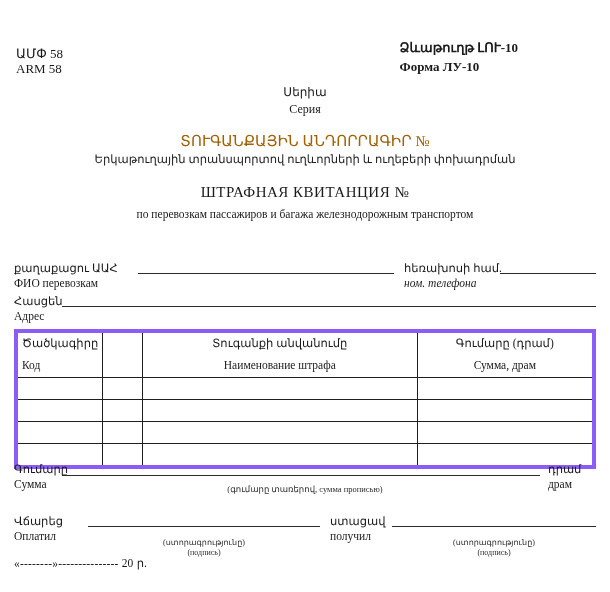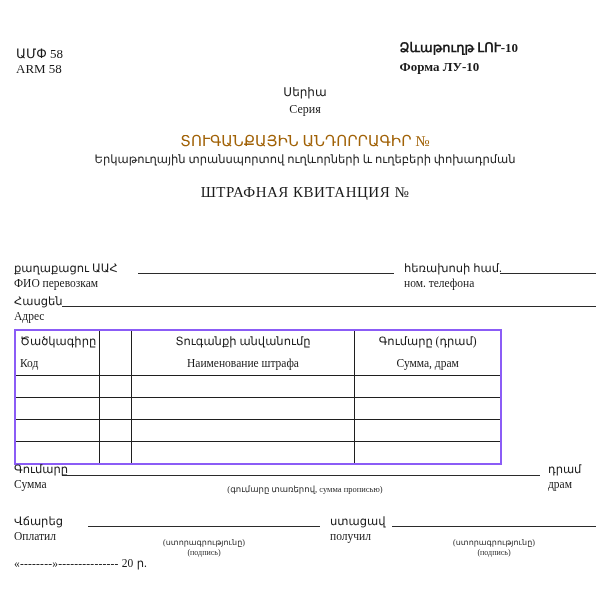--- a/index.html
+++ b/index.html
@@ -91,35 +91,35 @@
   }
   .rule {
     position: absolute;
     border-bottom: 1px solid #2b2b2b;
     height: 0;
   }
 
   #fio-hy  { left: 14px;  top: 261px; }
   #fio-ru  { left: 14px;  top: 276px; }
   #tel-hy  { left: 404px; top: 261px; }
-  #tel-ru  { left: 404px; top: 276px; }
+  #tel-ru  { left: 404px; top: 276px; font-style: italic; }
   #adr-hy  { left: 14px;  top: 294px; }
   #adr-ru  { left: 14px;  top: 309px; }
 
   #rule-fio { left: 138px; top: 273px; width: 256px; }
   #rule-tel { left: 500px; top: 273px; width: 96px; }
   #rule-adr { left: 62px;  top: 306px; width: 534px; }
 
   
   #table {
     left: 14px;
     top: 329px;
-    width: 488px;
+    width: 582px;
     border-collapse: collapse;
-    border: 2px solid #8b5cf6;
+    border: 4px solid #8b5cf6;
   }
   #table td {
     border: 1px solid #1f1f1f;
     padding: 0;
     vertical-align: top;
   }
   .th-cell {
     text-align: center;
     font-size: 11.5px;
     line-height: 15px;
@@ -186,20 +186,21 @@
   </div>
 
   <div class="abs" id="series">
     <div>Սերիա</div>
     <div>Серия</div>
   </div>
 
   <div class="abs" id="title-hy">ՏՈՒԳԱՆՔԱՅԻՆ ԱՆԴՈՐՐԱԳԻՐ №</div>
   <div class="abs" id="subtitle-hy">Երկաթուղային տրանսպորտով ուղևորների և ուղեբերի փոխադրման</div>
   <div class="abs" id="title-ru">ШТРАФНАЯ КВИТАНЦИЯ №</div>
+  <div class="abs" id="subtitle-ru">по перевозкам пассажиров и багажа железнодорожным транспортом</div>
 
   <div class="abs fld-label" id="fio-hy">քաղաքացու ԱԱՀ</div>
   <div class="abs fld-label" id="fio-ru">ФИО перевозкам</div>
   <div class="abs rule" id="rule-fio"></div>
 
   <div class="abs fld-label" id="tel-hy">հեռախոսի համ.</div>
   <div class="abs fld-label" id="tel-ru">ном. телефона</div>
   <div class="abs rule" id="rule-tel"></div>
 
   <div class="abs fld-label" id="adr-hy">Հասցեն</div>

